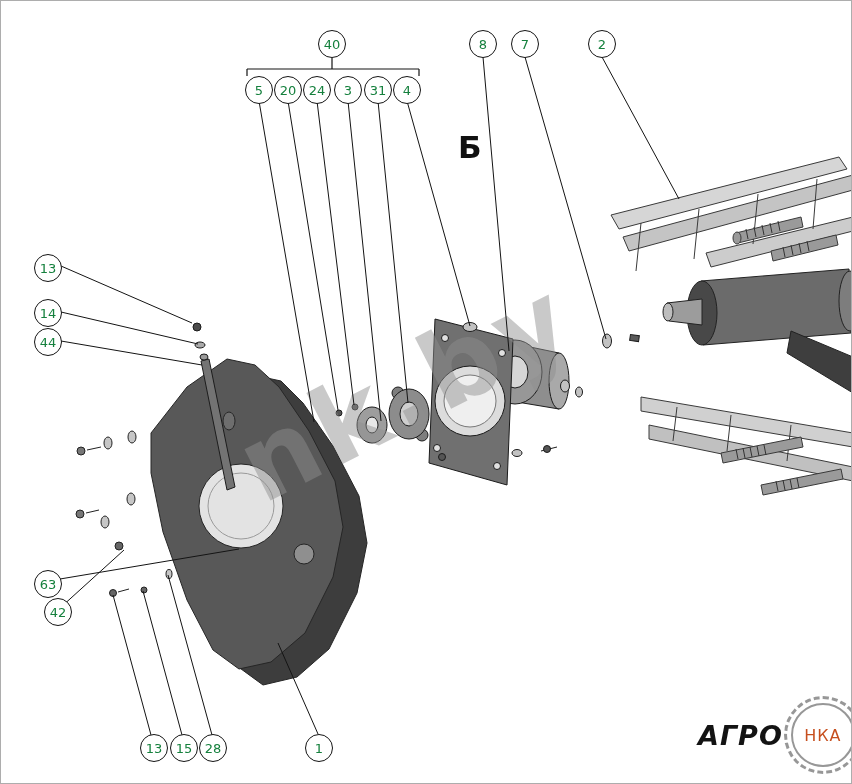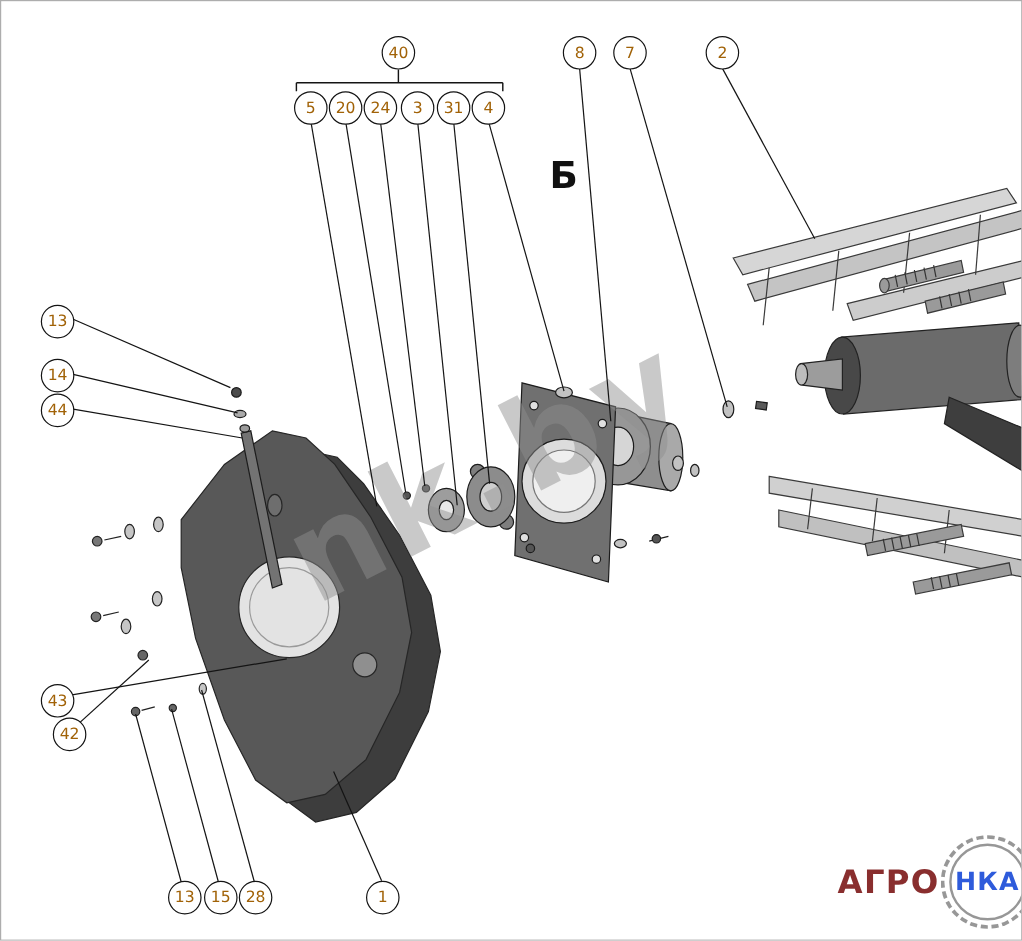--- a/index.html
+++ b/index.html
@@ -5,47 +5,47 @@
   * { margin:0; padding:0; box-sizing:border-box; }
   html,body { background:#ffffff; font-family:"DejaVu Sans", sans-serif; }
   .canvas {
     position:relative; width:852px; height:784px;
     background:#ffffff; border:1px solid #adadad; overflow:hidden;
   }
   svg.scene { position:absolute; left:0; top:0; z-index:10; }
   .balloon {
     position:absolute; width:28px; height:28px;
     border:1.6px solid #141414; border-radius:50%;
-    background:#ffffff; color:#a16207;
+    background:#ffffff; color:#15803d;
     display:flex; align-items:center; justify-content:center;
     font-size:13px; line-height:1; z-index:30;
   }
   .section-label {
     position:absolute; left:457px; top:128px;
     font-size:31px; font-weight:bold; color:#111; z-index:25;
   }
   .logo {
     position:absolute; left:697px; top:695px;
     display:flex; align-items:center; gap:1px; z-index:40; opacity:.92;
   }
   .logo-left {
-    font-size:27px; font-weight:bold; color:#7f1d1d; letter-spacing:1px;
+    font-size:27px; font-weight:bold; color:#000000; letter-spacing:1px;font-style:italic;
   }
   .logo-circle {
     width:78px; height:78px; border-radius:50%;
     border:3px dashed #8f8f8f; position:relative;
     display:flex; align-items:center; justify-content:center;
     background:rgba(255,255,255,.6);
   }
   .logo-circle::before {
     content:""; position:absolute; inset:4px;
     border:2px solid #8f8f8f; border-radius:50%;
   }
   .logo-circle span {
-    font-size:21px; font-weight:bold; color:#1d4ed8; letter-spacing:1px;
+    font-size:16px; font-weight:normal; color:#c2410c; letter-spacing:1px;
   }
 </style>
 </head>
 <body>
 
 <div class="canvas">
 
   <svg class="scene" width="852" height="784" viewBox="0 0 852 784">
 
     <g stroke="#3a3a3a" stroke-width="1">
@@ -184,21 +184,21 @@
   <div class="balloon" style="left:302px;top:75px">24</div>
   <div class="balloon" style="left:333px;top:75px">3</div>
   <div class="balloon" style="left:363px;top:75px">31</div>
   <div class="balloon" style="left:392px;top:75px">4</div>
   <div class="balloon" style="left:468px;top:29px">8</div>
   <div class="balloon" style="left:510px;top:29px">7</div>
   <div class="balloon" style="left:587px;top:29px">2</div>
   <div class="balloon" style="left:33px;top:253px">13</div>
   <div class="balloon" style="left:33px;top:298px">14</div>
   <div class="balloon" style="left:33px;top:327px">44</div>
-  <div class="balloon" style="left:33px;top:569px">43</div>
+  <div class="balloon" style="left:33px;top:569px">63</div>
   <div class="balloon" style="left:43px;top:597px">42</div>
   <div class="balloon" style="left:139px;top:733px">13</div>
   <div class="balloon" style="left:169px;top:733px">15</div>
   <div class="balloon" style="left:198px;top:733px">28</div>
   <div class="balloon" style="left:304px;top:733px">1</div>
 
   <div class="logo">
     <span class="logo-left">АГРО</span>
     <span class="logo-circle">
       <span>НКА</span>

